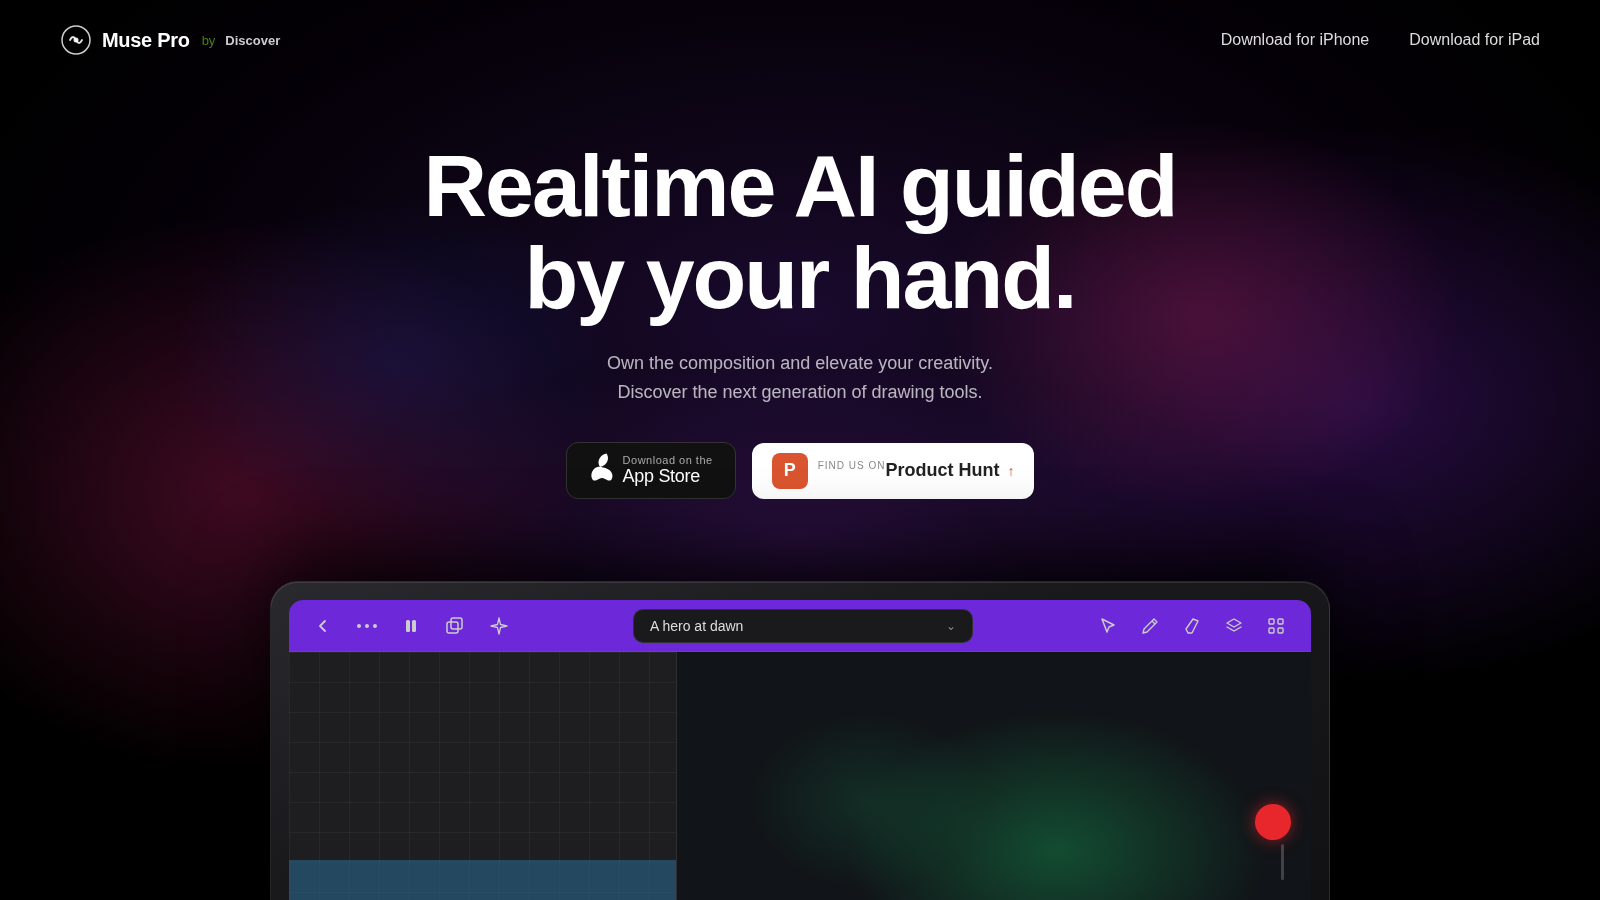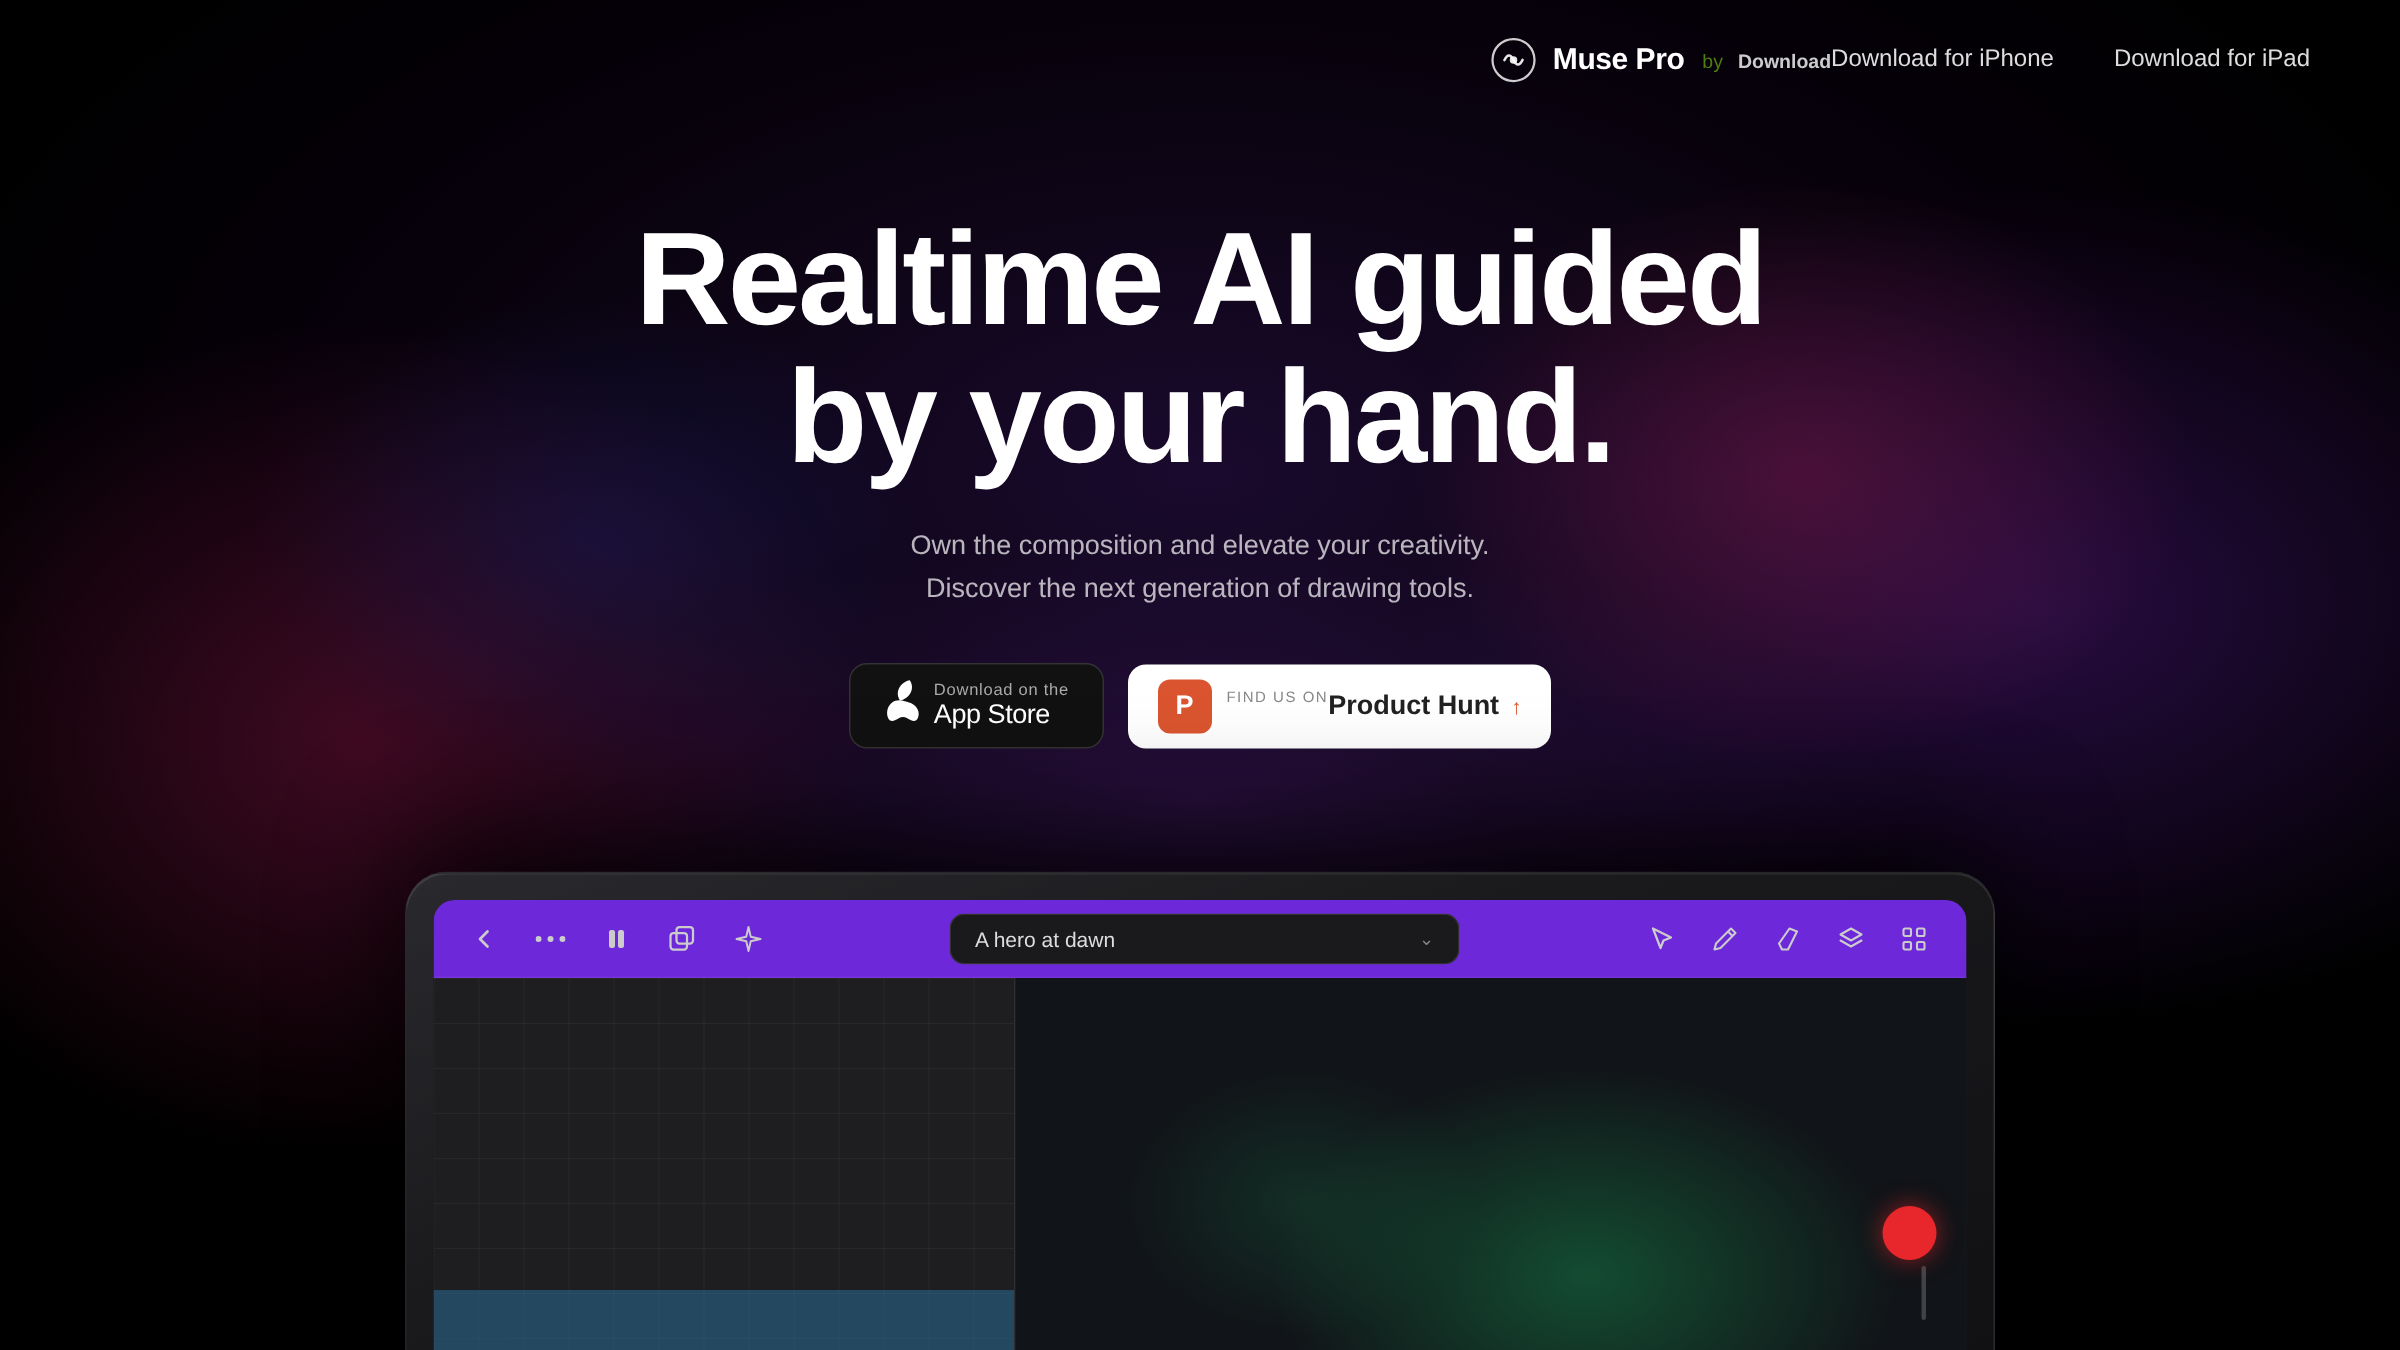--- a/index.html
+++ b/index.html
@@ -44,21 +44,21 @@
     .bg-glow-blue {
       background: radial-gradient(ellipse 350px 250px at 25% 40%, rgba(20, 30, 100, 0.4) 0%, transparent 65%);
     }
 
     
     .navbar {
       position: relative;
       z-index: 10;
       display: flex;
       align-items: center;
-      justify-content: flex-end;
+      justify-content: space-between;
       padding: 0 60px;
       height: 80px;
     }
 
     .logo-area {
       display: flex;
       align-items: center;
       gap: 10px;
     }
 
@@ -406,21 +406,21 @@
 <nav class="navbar">
   <div class="logo-area">
 
     <svg class="logo-icon" viewBox="0 0 32 32" fill="none">
       <circle cx="16" cy="16" r="14" fill="none" stroke="rgba(255,255,255,0.8)" stroke-width="1.5"></circle>
       <path d="M10 16 Q13 10 16 16 Q19 22 22 16" stroke="rgba(255,255,255,0.9)" stroke-width="1.8" fill="none" stroke-linecap="round"></path>
       <circle cx="16" cy="16" r="2.5" fill="white" opacity="0.9"></circle>
     </svg>
     <span class="logo-text">Muse Pro</span>
     <span class="logo-by">by</span>
-    <span class="logo-styleof">Download</span>
+    <span class="logo-styleof">Discover</span>
   </div>
 
   <div class="nav-links">
     <a class="nav-link">Download for iPhone</a>
     <a class="nav-link">Download for iPad</a>
   </div>
 </nav>
 
 <section class="hero">
   <h1 class="hero-title">

